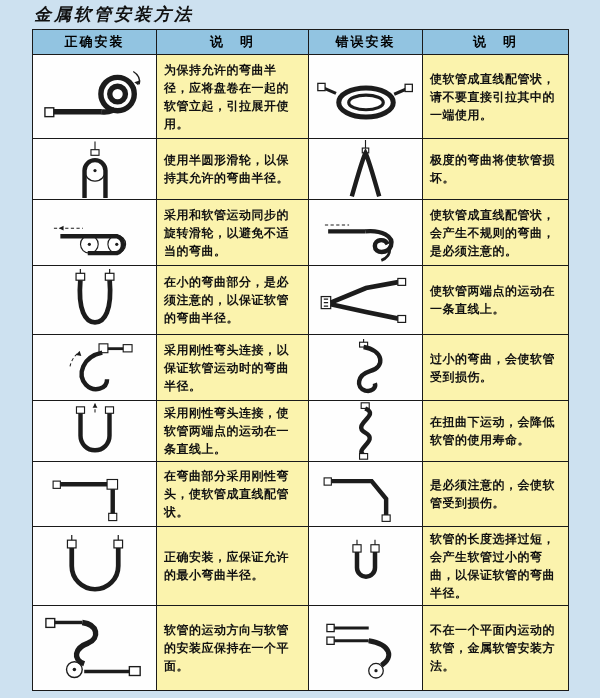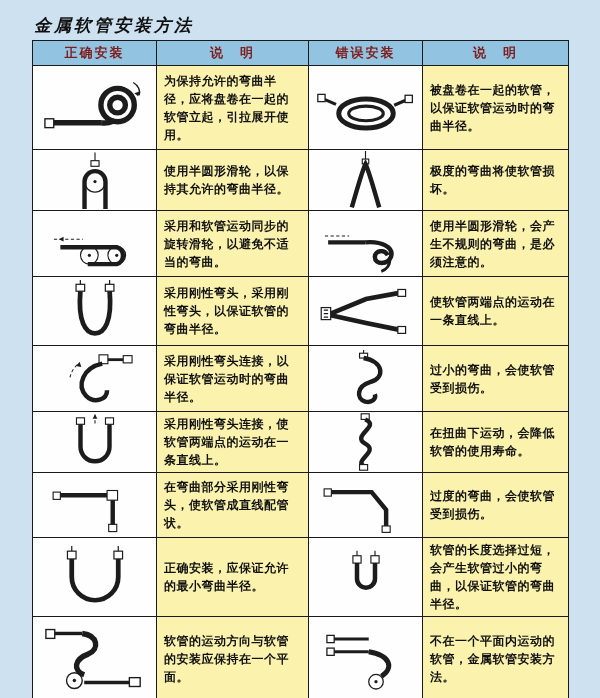--- a/index.html
+++ b/index.html
@@ -3,21 +3,21 @@
 <meta charset="utf-8">
 <style>
   html,body{margin:0;padding:0;}
   body{
     width:600px;height:698px;
     background:#cde1f0;
     font-family:"DejaVu Sans","Liberation Sans",sans-serif;
     color:#111;
   }
   .page-title{
-    padding:14px 0 2px 34px;
+    padding:3px 0 2px 34px;
     font-size:17px;
     font-weight:bold;
     font-style:italic;
     letter-spacing:3px;
     font-family:"DejaVu Serif","Liberation Serif",serif;
   }
   table.install{
     border-collapse:collapse;
     table-layout:fixed;
     width:536px;
@@ -28,21 +28,21 @@
     border:1px solid #1a1a1a;
     overflow:hidden;
   }
   th.hdr{
     background:#92c4e1;
     height:22px;
     font-size:13px;
     font-weight:bold;
     letter-spacing:2px;
     text-align:center;
-    color:#7f1d1d;
+    color:#000000;
   }
   td.img-cell{
     background:#fefefe;
     text-align:center;
     vertical-align:middle;
   }
   td.txt-cell{
     background:#fbf3ad;
     font-size:12px;
     font-weight:bold;
@@ -96,21 +96,21 @@
     <td class="img-cell">
       <svg class="illus" width="100" height="72" viewBox="0 0 110 72">
         <ellipse class="hose" cx="55" cy="42" rx="30" ry="16"></ellipse>
         <ellipse class="hose-thin" cx="55" cy="42" rx="19" ry="8"></ellipse>
         <path class="hose-thin" d="M22,32 L8,26"></path>
         <rect class="fit" x="2" y="21" width="8" height="8"></rect>
         <path class="hose-thin" d="M86,33 L100,27"></path>
         <rect class="fit" x="98" y="22" width="8" height="8"></rect>
       </svg>
     </td>
-    <td class="txt-cell">被盘卷在一起的软管，以保证软管运动时的弯曲半径。</td>
+    <td class="txt-cell">使软管成直线配管状，请不要直接引拉其中的一端使用。</td>
   </tr>
 
   <tr style="height:58px">
     <td class="img-cell">
       <svg class="illus" width="100" height="58" viewBox="0 0 110 72">
         <path class="thin" d="M55,2 V14"></path>
         <rect class="fit" x="50" y="12" width="10" height="7"></rect>
         <circle class="thin" cx="55" cy="38" r="13"></circle>
         <circle class="dot" cx="55" cy="38" r="2"></circle>
         <path class="hose" d="M42,72 V38 A13,13 0 0 1 68,38 V72"></path>
@@ -141,33 +141,33 @@
     </td>
     <td class="txt-cell">采用和软管运动同步的旋转滑轮，以避免不适当的弯曲。</td>
     <td class="img-cell">
       <svg class="illus" width="100" height="58" viewBox="0 0 110 72">
         <path class="dash" d="M4,26 H34"></path>
         <path class="hose" d="M8,34 H54"></path>
         <path class="hose" d="M54,34 C74,32 90,40 86,52 C82,62 66,62 66,52 C66,44 78,42 82,50"></path>
         <path class="hose-thin" d="M84,54 C86,62 80,68 74,70"></path>
       </svg>
     </td>
-    <td class="txt-cell">使用半圆形滑轮，会产生不规则的弯曲，是必须注意的。</td>
+    <td class="txt-cell">使软管成直线配管状，会产生不规则的弯曲，是必须注意的。</td>
   </tr>
 
   <tr style="height:69px">
     <td class="img-cell">
       <svg class="illus" width="100" height="62" viewBox="0 0 110 72">
         <path class="thin" d="M38,0 V6 M72,0 V6"></path>
         <rect class="fit" x="33" y="5" width="10" height="8"></rect>
         <rect class="fit" x="67" y="5" width="10" height="8"></rect>
         <path class="hose" d="M38,13 C35,48 44,62 55,62 C66,62 75,48 72,13"></path>
       </svg>
     </td>
-    <td class="txt-cell">采用刚性弯头，采用刚性弯头，以保证软管的弯曲半径。</td>
+    <td class="txt-cell">在小的弯曲部分，是必须注意的，以保证软管的弯曲半径。</td>
     <td class="img-cell">
       <svg class="illus" width="104" height="62" viewBox="0 0 110 72">
         <rect class="fit" x="3" y="32" width="11" height="14"></rect>
         <path class="thin" d="M6,35 h5 M6,39 h5 M6,43 h5"></path>
         <path class="hose" d="M14,39 L55,22 L94,15"></path>
         <path class="hose" d="M14,41 L55,50 L94,58"></path>
         <rect class="fit" x="92" y="11" width="9" height="8"></rect>
         <rect class="fit" x="92" y="54" width="9" height="8"></rect>
       </svg>
     </td>
@@ -228,21 +228,21 @@
       </svg>
     </td>
     <td class="txt-cell">在弯曲部分采用刚性弯头，使软管成直线配管状。</td>
     <td class="img-cell">
       <svg class="illus" width="100" height="58" viewBox="0 0 110 72">
         <rect class="fit" x="3" y="16" width="9" height="9"></rect>
         <path class="hose" d="M12,20 H62 L80,42 V64"></path>
         <rect class="fit" x="75" y="62" width="10" height="8"></rect>
       </svg>
     </td>
-    <td class="txt-cell">过度的弯曲，会使软管受到损伤。</td>
+    <td class="txt-cell">是必须注意的，会使软管受到损伤。</td>
   </tr>
 
   <tr style="height:70px">
     <td class="img-cell">
       <svg class="illus" width="104" height="62" viewBox="0 0 110 72">
         <path class="thin" d="M28,0 V8 M82,0 V8"></path>
         <rect class="fit" x="23" y="6" width="10" height="9"></rect>
         <rect class="fit" x="77" y="6" width="10" height="9"></rect>
         <path class="hose" d="M28,15 V36 a27,27 0 0 0 54,0 V15"></path>
       </svg>

